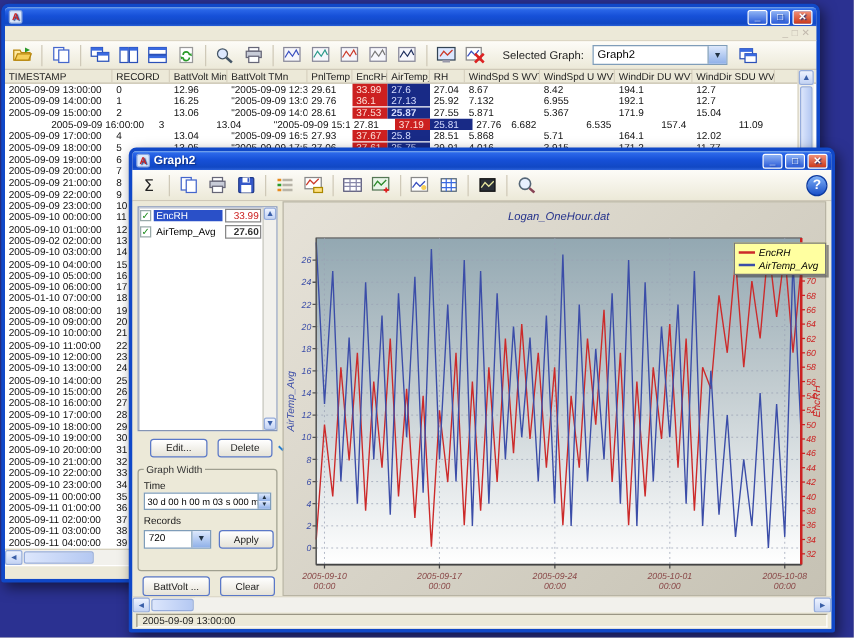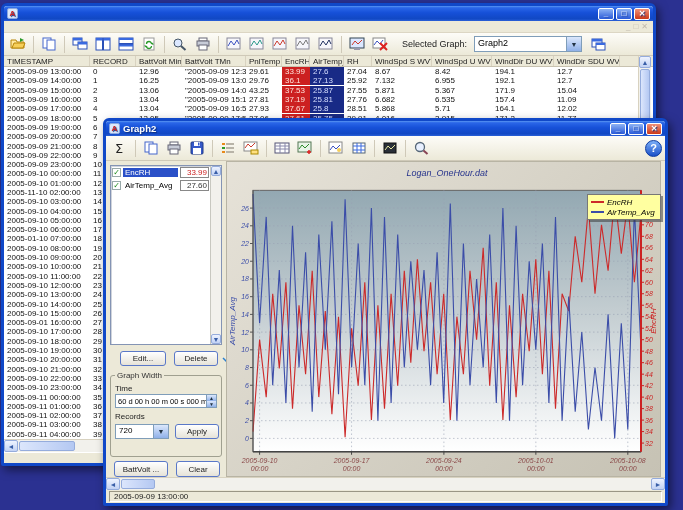--- a/index.html
+++ b/index.html
@@ -266,31 +266,31 @@
           <div class="tc" style="width: 60px;">7.132</div>
           <div class="tc" style="width: 60px;">6.955</div>
           <div class="tc" style="width: 62px;">192.1</div>
           <div class="tc" style="width: 66px;">12.7</div>
         </div>
         <div class="trow">
           <div class="tc" style="width: 86px;">2005-09-09 15:00:00</div>
           <div class="tc" style="width: 46px;">2</div>
           <div class="tc" style="width: 46px;">13.06</div>
           <div class="tc" style="width: 64px;">"2005-09-09 14:00:01"</div>
-          <div class="tc" style="width: 36px;">43.25</div>
+          <div class="tc" style="width: 36px;">28.61</div>
           <div class="tc c-red" style="width: 28px;">37.53</div>
-          <div class="tc c-navy" style="width: 34px;">25.87</div>
+          <div class="tc c-navy" style="width: 34px; font-weight: bold;">25.87</div>
           <div class="tc" style="width: 28px;">27.55</div>
           <div class="tc" style="width: 60px;">5.871</div>
           <div class="tc" style="width: 60px;">5.367</div>
           <div class="tc" style="width: 62px;">171.9</div>
           <div class="tc" style="width: 66px;">15.04</div>
         </div>
         <div class="trow">
-          <div class="tc" style="width: 86px;">2005-09-09 16:00:00</div>
+          <div class="tc" style="width: 86px; margin-left: 34px;">2005-09-09 16:00:00</div>
           <div class="tc" style="width: 46px;">3</div>
           <div class="tc" style="width: 46px;">13.04</div>
           <div class="tc" style="width: 64px;">"2005-09-09 15:15:03"</div>
           <div class="tc" style="width: 36px;">27.81</div>
           <div class="tc c-red" style="width: 28px;">37.19</div>
           <div class="tc c-navy" style="width: 34px;">25.81</div>
           <div class="tc" style="width: 28px;">27.76</div>
           <div class="tc" style="width: 60px;">6.682</div>
           <div class="tc" style="width: 60px;">6.535</div>
           <div class="tc" style="width: 62px;">157.4</div>
@@ -416,21 +416,21 @@
           <div class="tc" style="width: 36px;"></div>
           <div class="tc" style="width: 28px;"></div>
           <div class="tc" style="width: 34px;"></div>
           <div class="tc" style="width: 28px;"></div>
           <div class="tc" style="width: 60px;"></div>
           <div class="tc" style="width: 60px;"></div>
           <div class="tc" style="width: 62px;"></div>
           <div class="tc" style="width: 66px;"></div>
         </div>
         <div class="trow">
-          <div class="tc" style="width: 86px;">2005-11-10 02:00:00</div>
+          <div class="tc" style="width: 86px;">2005-09-02 02:00:00</div>
           <div class="tc" style="width: 46px;">13</div>
           <div class="tc" style="width: 46px;"></div>
           <div class="tc" style="width: 64px;"></div>
           <div class="tc" style="width: 36px;"></div>
           <div class="tc" style="width: 28px;"></div>
           <div class="tc" style="width: 34px;"></div>
           <div class="tc" style="width: 28px;"></div>
           <div class="tc" style="width: 60px;"></div>
           <div class="tc" style="width: 60px;"></div>
           <div class="tc" style="width: 62px;"></div>
@@ -612,21 +612,21 @@
           <div class="tc" style="width: 36px;"></div>
           <div class="tc" style="width: 28px;"></div>
           <div class="tc" style="width: 34px;"></div>
           <div class="tc" style="width: 28px;"></div>
           <div class="tc" style="width: 60px;"></div>
           <div class="tc" style="width: 60px;"></div>
           <div class="tc" style="width: 62px;"></div>
           <div class="tc" style="width: 66px;"></div>
         </div>
         <div class="trow">
-          <div class="tc" style="width: 86px;">2005-09-01 16:00:00</div>
+          <div class="tc" style="width: 86px;">2005-08-10 16:00:00</div>
           <div class="tc" style="width: 46px;">27</div>
           <div class="tc" style="width: 46px;"></div>
           <div class="tc" style="width: 64px;"></div>
           <div class="tc" style="width: 36px;"></div>
           <div class="tc" style="width: 28px;"></div>
           <div class="tc" style="width: 34px;"></div>
           <div class="tc" style="width: 28px;"></div>
           <div class="tc" style="width: 60px;"></div>
           <div class="tc" style="width: 60px;"></div>
           <div class="tc" style="width: 62px;"></div>
@@ -929,21 +929,21 @@
       <div class="listbox">
         <div style="margin-right:11px;">
             <div class="lrow">
               <span class="chk">✓</span>
               <span class="lname sel">EncRH</span>
               <span class="lval" style="color: rgb(204, 34, 34);">33.99</span>
             </div>
             <div class="lrow">
               <span class="chk">✓</span>
               <span class="lname">AirTemp_Avg</span>
-              <span class="lval" style="color: rgb(51, 51, 51);">27.60</span>
+              <span class="lval" style="color: rgb(51, 51, 51); font-weight: bold;">27.60</span>
             </div>
           </div>
         <div class="list-scroll">
           <div class="sb-btn">▲</div>
           <div class="sb-btn">▼</div>
         </div>
       </div>
       <div class="btn" style="top:186px; left:12px; width:46px; height:15px;">
           <span>Edit...</span>
         </div>
@@ -953,21 +953,21 @@
       <div style="position:absolute; top:187px; left:112px; width:12px; height:13px;">
         <svg viewBox="0 0 16 14" style="width:12px;height:13px;">
             <path d="M4 5l4 4 4-4" fill="none" stroke="#2a7fd0" stroke-width="2"></path>
           </svg>
       </div>
 
       <div class="group" style="top:210px; left:2px; right:2px; height:82px;">
         <span class="group-label">Graph Width</span>
         <span class="small-label" style="top:8px; left:4px;">Time</span>
         <div class="spin" style="top:18px; left:4px; right:4px;">
-          <span class="val">60 d 00 h 00 m 00 s 000 m</span>
+          <span class="val">30 d 00 h 00 m 03 s 000 m</span>
           <span class="arrows">
               <div>▲</div>
               <div>▼</div>
             </span>
         </div>
         <span class="small-label" style="top:36px; left:4px;">Records</span>
         <div class="combo" style="position:absolute; top:48px; left:4px; width:54px; height:15px; font-size:8px;">
           <span class="val">720</span>
           <span class="drop">▼</span>
         </div>

